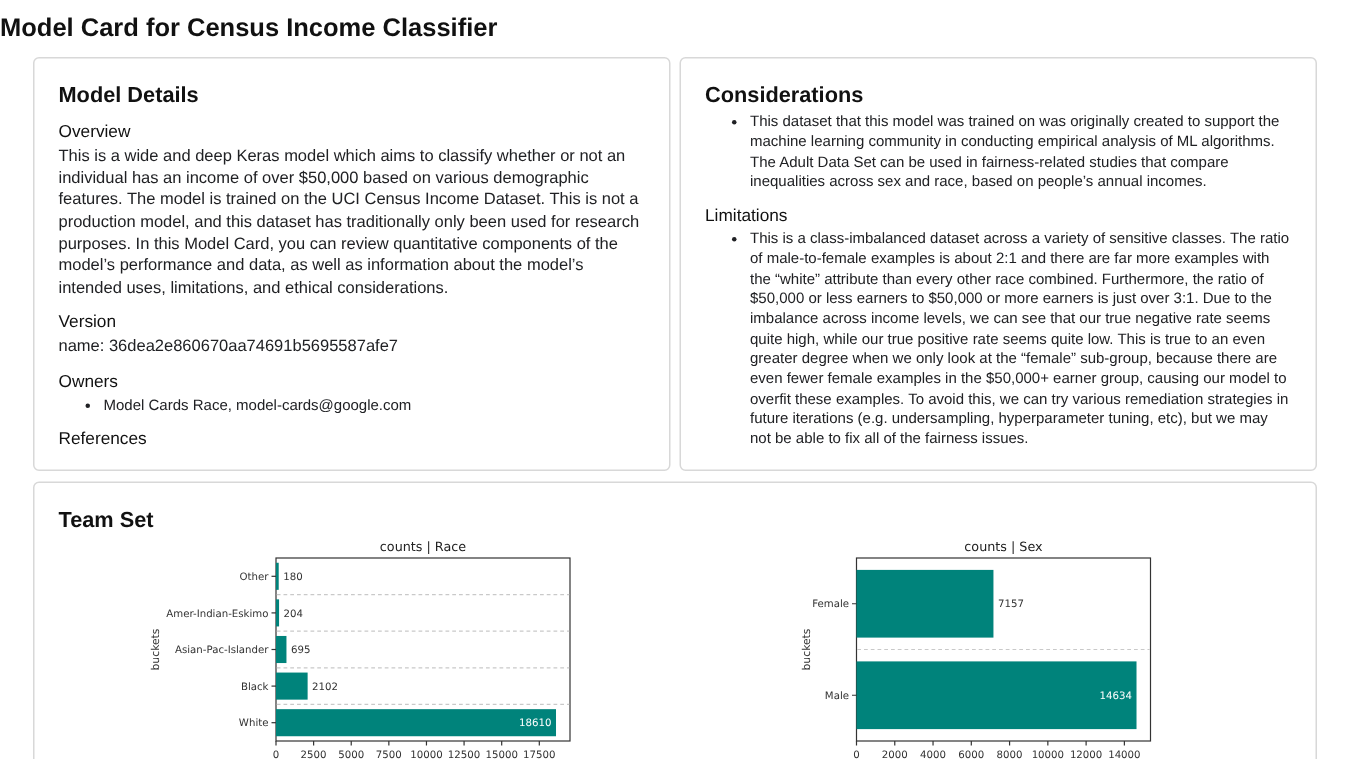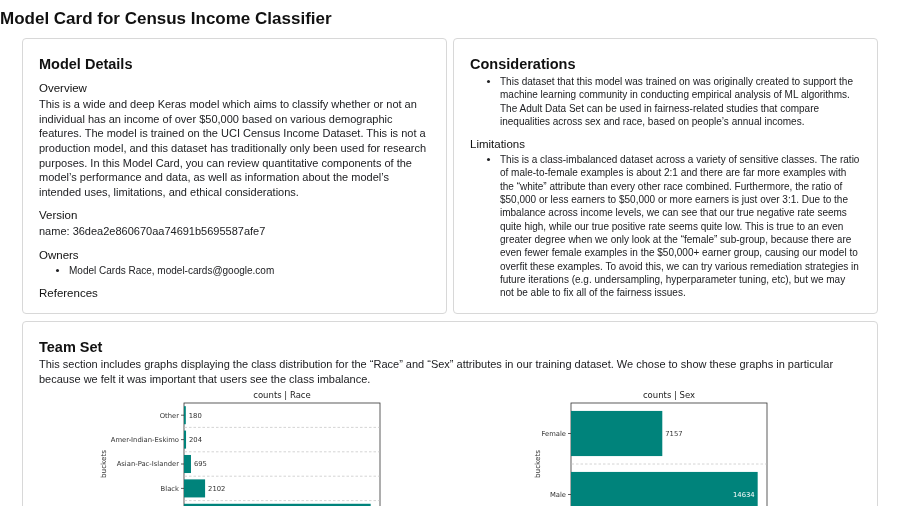--- a/index.html
+++ b/index.html
@@ -61,21 +61,20 @@
     <ul>
       <li>This is a class-imbalanced dataset across a variety of sensitive classes. The ratio of male-to-female examples is about 2:1 and there are far more examples with the “white” attribute than every other race combined. Furthermore, the ratio of $50,000 or less earners to $50,000 or more earners is just over 3:1. Due to the imbalance across income levels, we can see that our true negative rate seems quite high, while our true positive rate seems quite low. This is true to an even greater degree when we only look at the “female” sub-group, because there are even fewer female examples in the $50,000+ earner group, causing our model to overfit these examples. To avoid this, we can try various remediation strategies in future iterations (e.g. undersampling, hyperparameter tuning, etc), but we may not be able to fix all of the fairness issues.</li>
     </ul>
 
   </section>
 
 </div>
 
 <section class="card train-card">
   <h2>Team Set</h2>
-  <p>This section includes graphs displaying the class distribution for the “Race” and “Sex” attributes in our training dataset. We chose to show these graphs in particular because we felt it was important that users see the class imbalance.</p>
   <div class="charts-row">
     <div class="chart-col">
       <div><svg width="294" height="164" viewBox="0 0 294 164">
             <text x="184" y="9" text-anchor="middle" font-size="8.5" fill="#222">counts | Race</text>
             <rect x="86" y="14" width="196" height="122" fill="none" stroke="#333" stroke-width="0.8"></rect>
             <line x1="86.5" y1="38.4" x2="281.5" y2="38.4" stroke="#c9c9c9" stroke-width="0.8" stroke-dasharray="2.5,2"></line>
             <line x1="86.5" y1="62.8" x2="281.5" y2="62.8" stroke="#c9c9c9" stroke-width="0.8" stroke-dasharray="2.5,2"></line>
             <line x1="86.5" y1="87.19999999999999" x2="281.5" y2="87.19999999999999" stroke="#c9c9c9" stroke-width="0.8" stroke-dasharray="2.5,2"></line>
             <line x1="86.5" y1="111.6" x2="281.5" y2="111.6" stroke="#c9c9c9" stroke-width="0.8" stroke-dasharray="2.5,2"></line>
             <rect x="86" y="17.172" width="1.8055271238485158" height="18.055999999999997" fill="#00837b"></rect>

